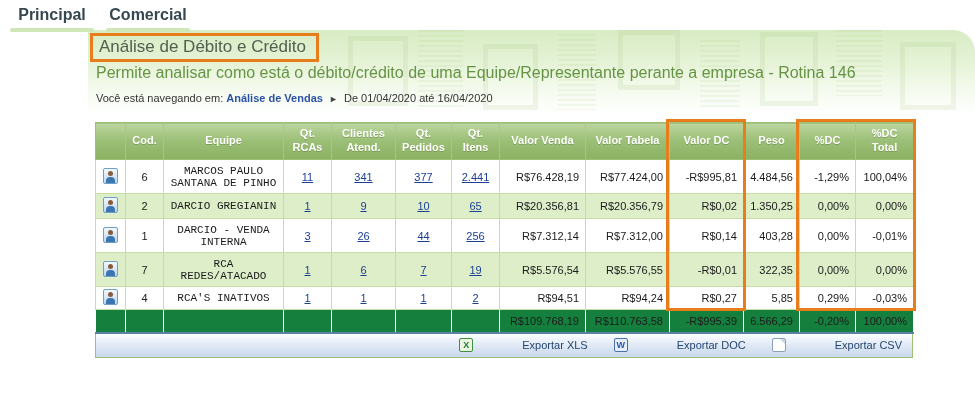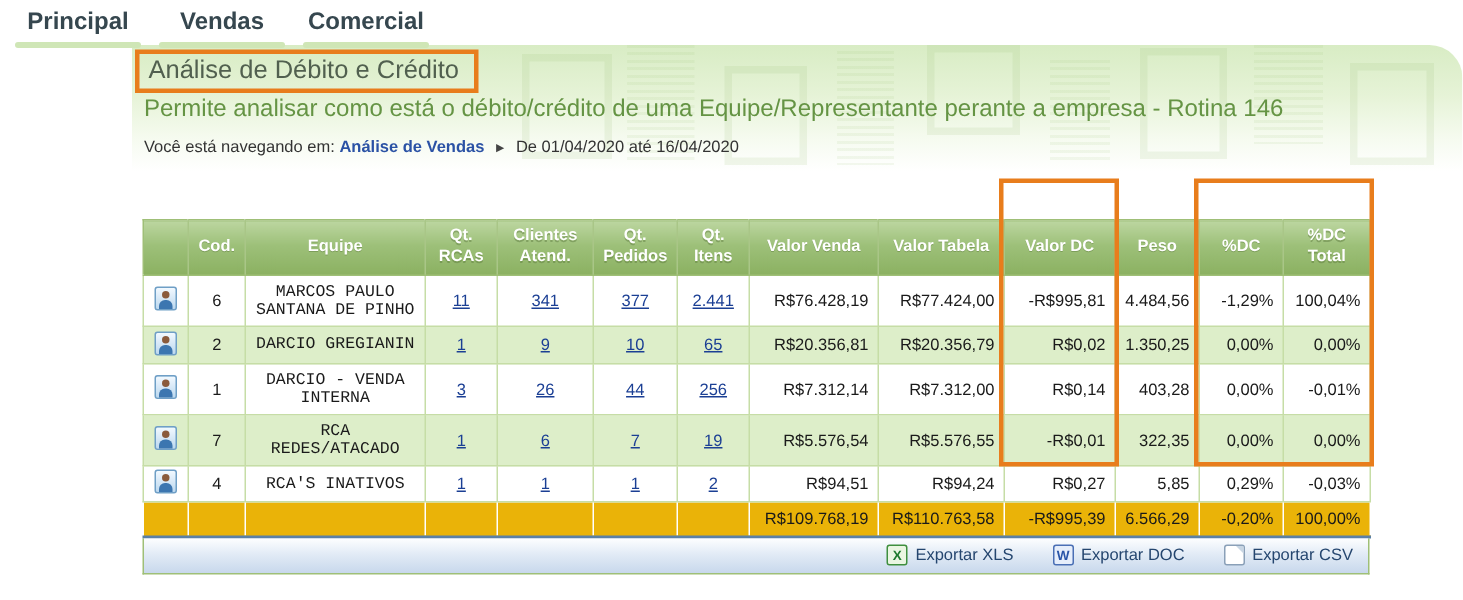--- a/index.html
+++ b/index.html
@@ -26,51 +26,51 @@
   .title-box { display:inline-block; border:3px solid #e87d1c; padding:1px 10px 2px 6px;
                font-size:17px; color:#51604f; background:transparent; }
   .subtitle { position:absolute; left:96px; top:64px; font-size:16px; color:#659444; }
   .breadcrumb { position:absolute; left:96px; top:92px; font-size:11px; color:#333; }
   .breadcrumb a { color:#2b52a5; text-decoration:none; cursor:pointer;font-weight:bold; }
   .breadcrumb .arrow { color:#444; font-size:9px; margin:0 3px; }
 
   
   .tbl-wrap { position:absolute; left:95px; top:122px; width:818px; }
   table { width:818px; border-collapse:collapse; table-layout:fixed; font-size:11px; }
-  table { border:1px solid #9fbf77;margin-top:24px; }
+  table { border:1px solid #9fbf77; }
   th { height:37px; background:linear-gradient(180deg,#bcd6a0 0%,#9dc079 45%,#8bb161 100%);
        color:#fff; font-weight:bold; font-size:11px; line-height:1.25;
        border-right:1px solid #a9c687; border-bottom:1px solid #9fbf77;
        text-shadow:0 1px 0 rgba(90,120,60,0.45); padding:2px 3px; }
   td { border:1px solid #c6dda6; padding:2px 6px; background:#fff; color:#1a1a1a; }
   tr.alt td { background:#ddeec9; }
   tr.r-tall { height:34px; }
   tr.r-short { height:25px; }
   tr.r-last { height:23px; }
   td.c { text-align:center; }
   td.r { text-align:right; }
   td.l { text-align:center;font-family:Liberation Mono, monospace; }
   td a.qty { color:#1b3f94; text-decoration:underline; cursor:pointer; }
-  tr.totals td { background:#eab308; border-right:1px solid #ffffff; border-left:1px solid #ffffff;
+  tr.totals td { background:#15803d; border-right:1px solid #ffffff; border-left:1px solid #ffffff;
                  border-top:1px solid #c6dda6; border-bottom:2px solid #5b80a5; height:23px; }
   .icon-cell { text-align:center; }
   .person-icon { display:inline-block; width:15px; height:16px; position:relative; cursor:pointer;
                  border:1px solid #6f9fc6; border-radius:2px;
                  background:linear-gradient(180deg,#f2f9ff 0%,#bcd8ef 100%); }
   .person-icon::before { content:""; position:absolute; left:4px; top:2px; width:5px; height:5px;
                  border-radius:50%; background:#8a5b3c; }
   .person-icon::after { content:""; position:absolute; left:2px; top:8px; width:9px; height:6px;
                  border-radius:4px 4px 0 0; background:#3c76b0; }
 
   
   .tbl-footer { width:818px; height:24px; border:1px solid #9fbf77; border-top:0;
                 background:linear-gradient(180deg,#fdfeff 0%,#e2ebf6 45%,#c8d8ec 100%);
                 display:flex; justify-content:flex-end; align-items:center; gap:26px; padding-right:10px; }
   .export { display:flex; align-items:center; gap:5px; cursor:pointer; }
-  .export .elbl { font-size:11px; color:#25466f; }
+  .export .elbl { font-size:11px; color:#25466f;margin-left:44px; }
   .fico { display:inline-flex; width:14px; height:14px; border-radius:2px; align-items:center;
           justify-content:center; font-size:9px; font-weight:bold; }
   .fico.xls { background:#eaf6e2; border:1px solid #3f8f3f; color:#1e7a2e; }
   .fico.doc { background:#e6eefb; border:1px solid #4a6fb5; color:#2a55a8; }
   .fico.csv { background:#fff; border:1px solid #8aa0b8; position:relative; }
   .fico.csv::before { content:""; position:absolute; top:0; right:0; width:0; height:0;
           border-left:5px solid transparent; border-top:5px solid #c8d6e4; }
 
   
   .hl { position:absolute; border:3px solid #e87d1c; pointer-events:none; }
@@ -90,24 +90,20 @@
     <div class="bld outline" style="left:530px; top:0; width:62px; height:60px;"></div>
     <div class="bld" style="left:612px; top:10px; width:40px; height:70px;"></div>
     <div class="bld outline" style="left:672px; top:2px; width:58px; height:74px;"></div>
     <div class="bld" style="left:748px; top:0; width:46px; height:66px;"></div>
     <div class="bld outline" style="left:812px; top:12px; width:56px; height:68px;"></div>
   </div>
 
   <div class="nav">
     <div class="nav-tab">
       <div class="lbl">Principal</div>
-      <div class="bar"></div>
-    </div>
-    <div class="nav-tab">
-      <div class="lbl">Vendas</div>
       <div class="bar"></div>
     </div>
     <div class="nav-tab">
       <div class="lbl">Comercial</div>
       <div class="bar"></div>
     </div>
   </div>
 
   <div class="title-wrap">
     <span class="title-box">Análise de Débito e Crédito</span>

